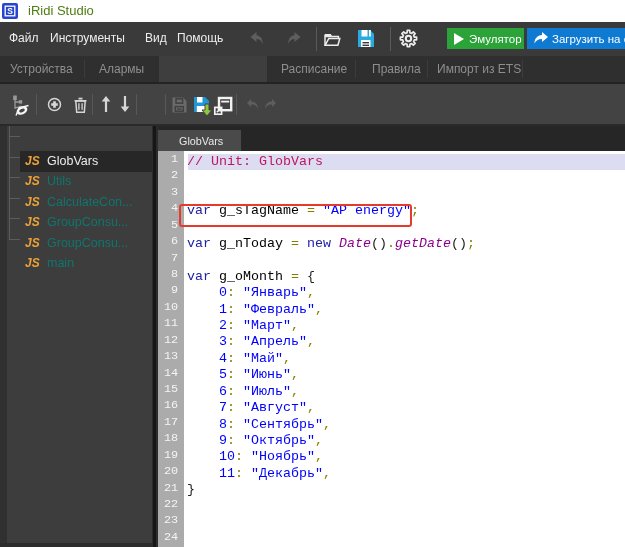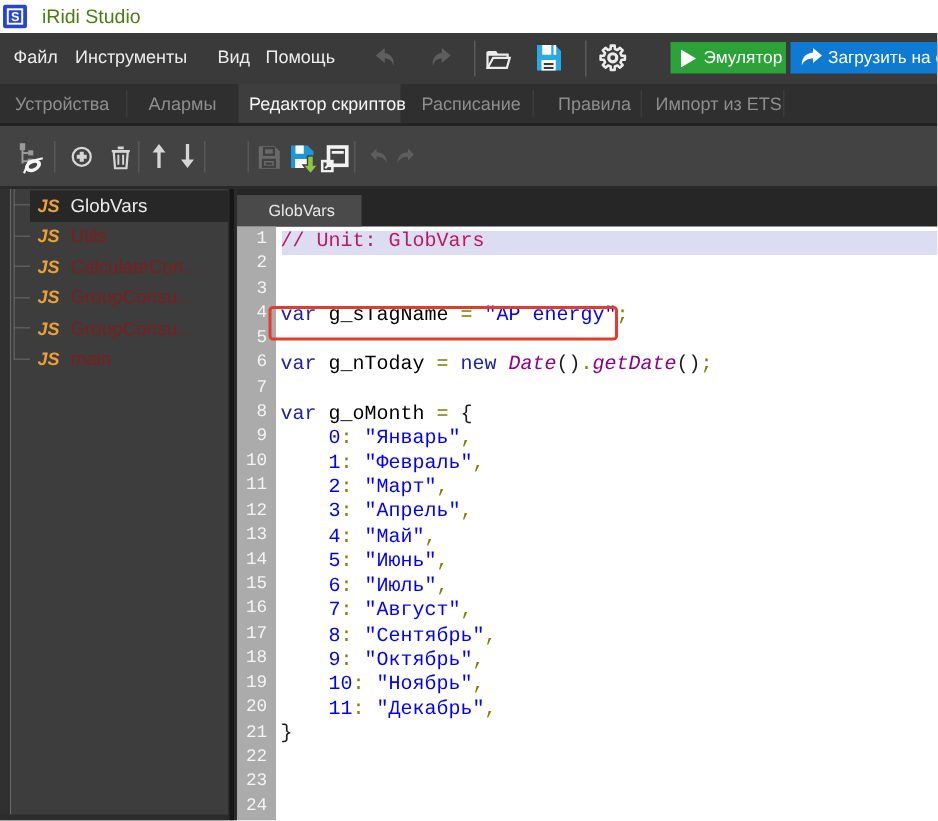--- a/index.html
+++ b/index.html
@@ -23,24 +23,24 @@
   #tbline{left:0;top:82px;width:625px;height:2px;background:#232323;}
   #toolbar{left:0;top:84px;width:625px;height:40px;background:#434343;}
   .tsep{top:94px;height:21px;width:1px;background:#585858;}
   #tbbot{left:0;top:124px;width:625px;height:2px;background:#2a2a2a;}
   
   #leftstrip{left:0;top:126px;width:7px;height:421px;background:#303030;}
   #treepanel{left:7px;top:126px;width:145px;height:421px;background:#3d3d3d;}
   #panelbottom{left:0;top:543px;width:152px;height:4px;background:#2c2c2c;}
   #splitter{left:152px;top:126px;width:6px;height:421px;background:#2b2b2b;}
   #splitline{left:153px;top:126px;width:3px;height:421px;background:#161616;}
-  .treerow{left:20px;width:132px;height:21px;}
+  .treerow{left:20px;width:132px;height:21px;margin-top:24px;}
   .selrow{background:#272727;}
   .jsbadge{position:absolute;left:5px;top:3px;font-size:12px;font-weight:bold;font-style:italic;color:#eda135;letter-spacing:0px;}
-  .treetext{position:absolute;left:27px;top:3px;font-size:12.5px;color:#7f1d1d;}
+  .treetext{position:absolute;left:27px;top:3px;font-size:12.5px;color:#0f766e;}
   .seltext{color:#ececec;}
   .tline{background:#5c5c5c;}
   
   #edtabs{left:158px;top:126px;width:467px;height:25px;background:#262626;}
   #edtab{left:158px;top:130px;width:83px;height:21px;background:#4a4a4a;}
   #edtabtext{left:179px;top:135px;font-size:10.8px;color:#e9e9e9;}
   #gutter{left:158px;top:151px;width:25.6px;height:396px;background:#ababab;}
   .gnum{position:absolute;right:5.5px;height:16.43px;line-height:16.43px;
         font-family:"Liberation Mono",monospace;font-size:11.8px;color:#f4f4f4;width:30px;text-align:right;}
   #caretline{left:188px;top:153.8px;width:437px;height:16.43px;background:#dcdcf2;}
@@ -114,21 +114,20 @@
   <div class="abs btn" style="left:527px;width:98px;background:#0f7ad1"></div>
   <svg class="abs" style="left:533px;top:31px" width="15" height="14" viewBox="0 0 15 14">
     <path d="M9 1 L15 6 L9 11 L9 8 C5 8 3 9.5 1.5 12.5 C1.5 7 4.5 4.5 9 4 Z" fill="#fff"></path>
   </svg>
   <div class="abs" style="left:552px;top:33px;font-size:11.5px;color:#fff;width:73px;overflow:hidden;white-space:nowrap">Загрузить на се</div>
 
   <div class="abs" id="tabrow"></div>
   <div class="abs" id="activetab"></div>
   <div class="abs mtab" style="left:10px">Устройства</div>
   <div class="abs mtab" style="left:99px">Алармы</div>
-  <div class="abs" id="activetabtext">Редактор скриптов</div>
   <div class="abs mtab" style="left:281px">Расписание</div>
   <div class="abs mtab" style="left:372px">Правила</div>
   <div class="abs mtab" style="left:437px">Импорт из ETS</div>
   <div class="abs tabsep" style="left:84px"></div>
   <div class="abs tabsep" style="left:355px"></div>
   <div class="abs tabsep" style="left:427px"></div>
   <div class="abs tabsep" style="left:522px"></div>
 
   <div class="abs" id="tbline"></div>
   <div class="abs" id="toolbar"></div>

